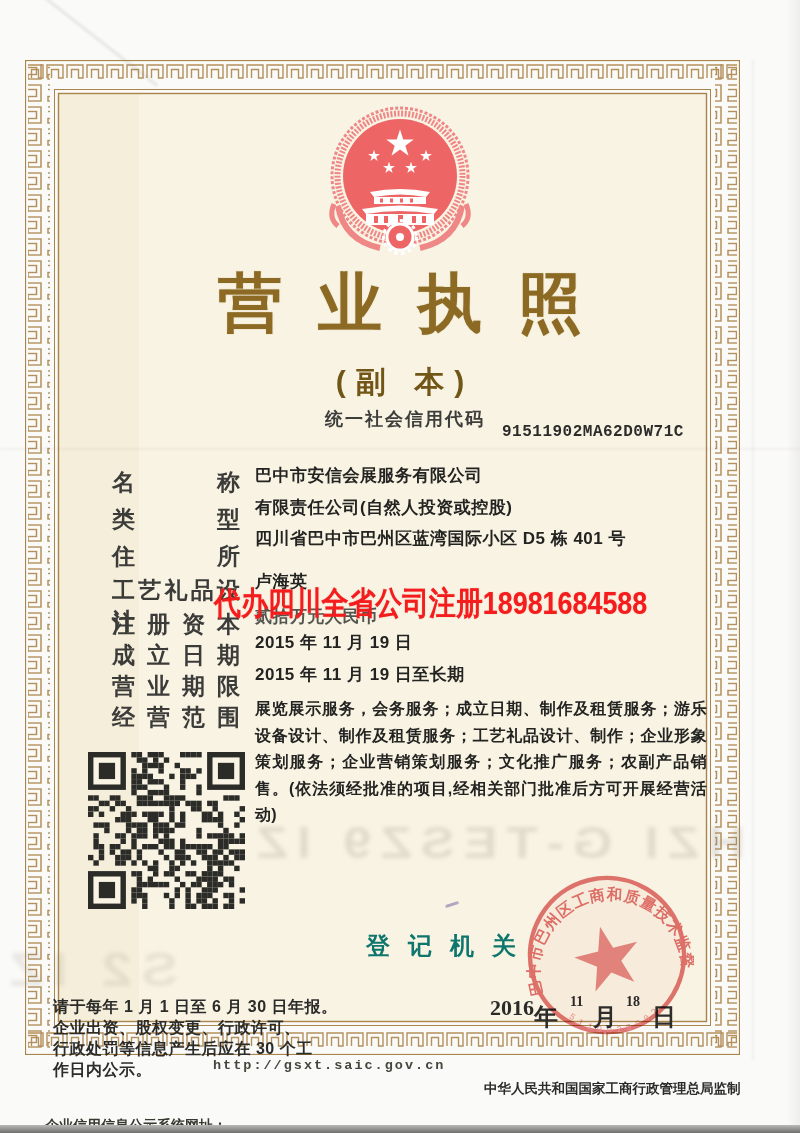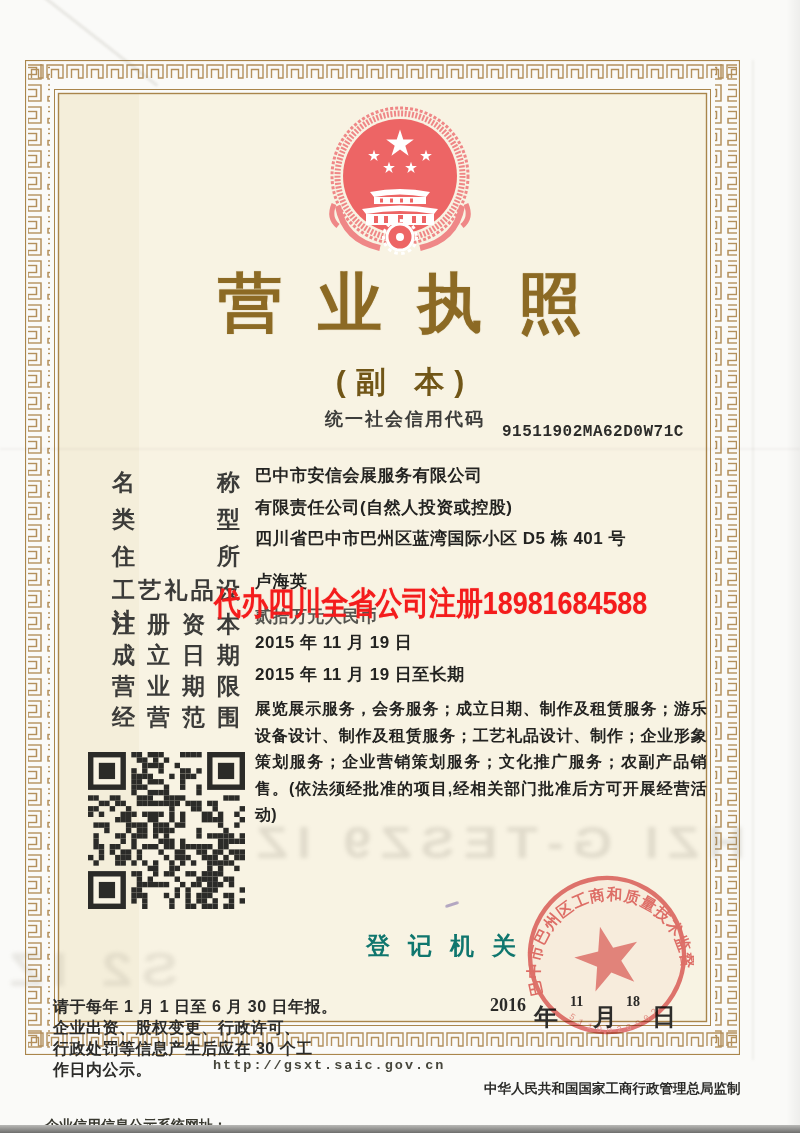--- a/index.html
+++ b/index.html
@@ -496,21 +496,21 @@
       <rect x="124.51724137931035" y="5.413793103448276" width="27.06896551724138" height="27.06896551724138" fill="#f8f3e3"></rect>
       <rect x="129.9310344827586" y="10.827586206896552" width="16.241379310344826" height="16.241379310344826" fill="#2b2b28"></rect>
       <rect x="0" y="119.10344827586206" width="37.89655172413793" height="37.89655172413793" fill="#2b2b28"></rect>
       <rect x="5.413793103448276" y="124.51724137931035" width="27.06896551724138" height="27.06896551724138" fill="#f8f3e3"></rect>
       <rect x="10.827586206896552" y="129.9310344827586" width="16.241379310344826" height="16.241379310344826" fill="#2b2b28"></rect>
     </svg></div>
 
 <div class="abs reg-label">登 记 机 关</div>
 <div class="abs pen-mark"></div>
 
-<div class="abs date-num" style="left:490px;top:995px;font-size:18px;">2016</div>
+<div class="abs date-num" style="left:490px;top:995px;font-size:22px;">2016</div>
 <div class="abs date-unit" style="left:534px;top:1001px;">年</div>
 <div class="abs date-num" style="left:570px;top:994px;font-size:14px;font-weight:bold;">11</div>
 <div class="abs date-unit" style="left:593px;top:1001px;">月</div>
 <div class="abs date-num" style="left:626px;top:994px;font-size:14px;">18</div>
 <div class="abs date-unit" style="left:652px;top:1001px;">日</div>
 
 <svg class="abs seal-wrap" width="174" height="174" viewBox="0 0 174 174">
   <defs>
     <path id="sealArc" d="M 16,116 A 72,72 0 1 1 158,116"></path>
     <path id="sealArcBottom" d="M 28,126 A 64,64 0 0 0 146,126"></path>

